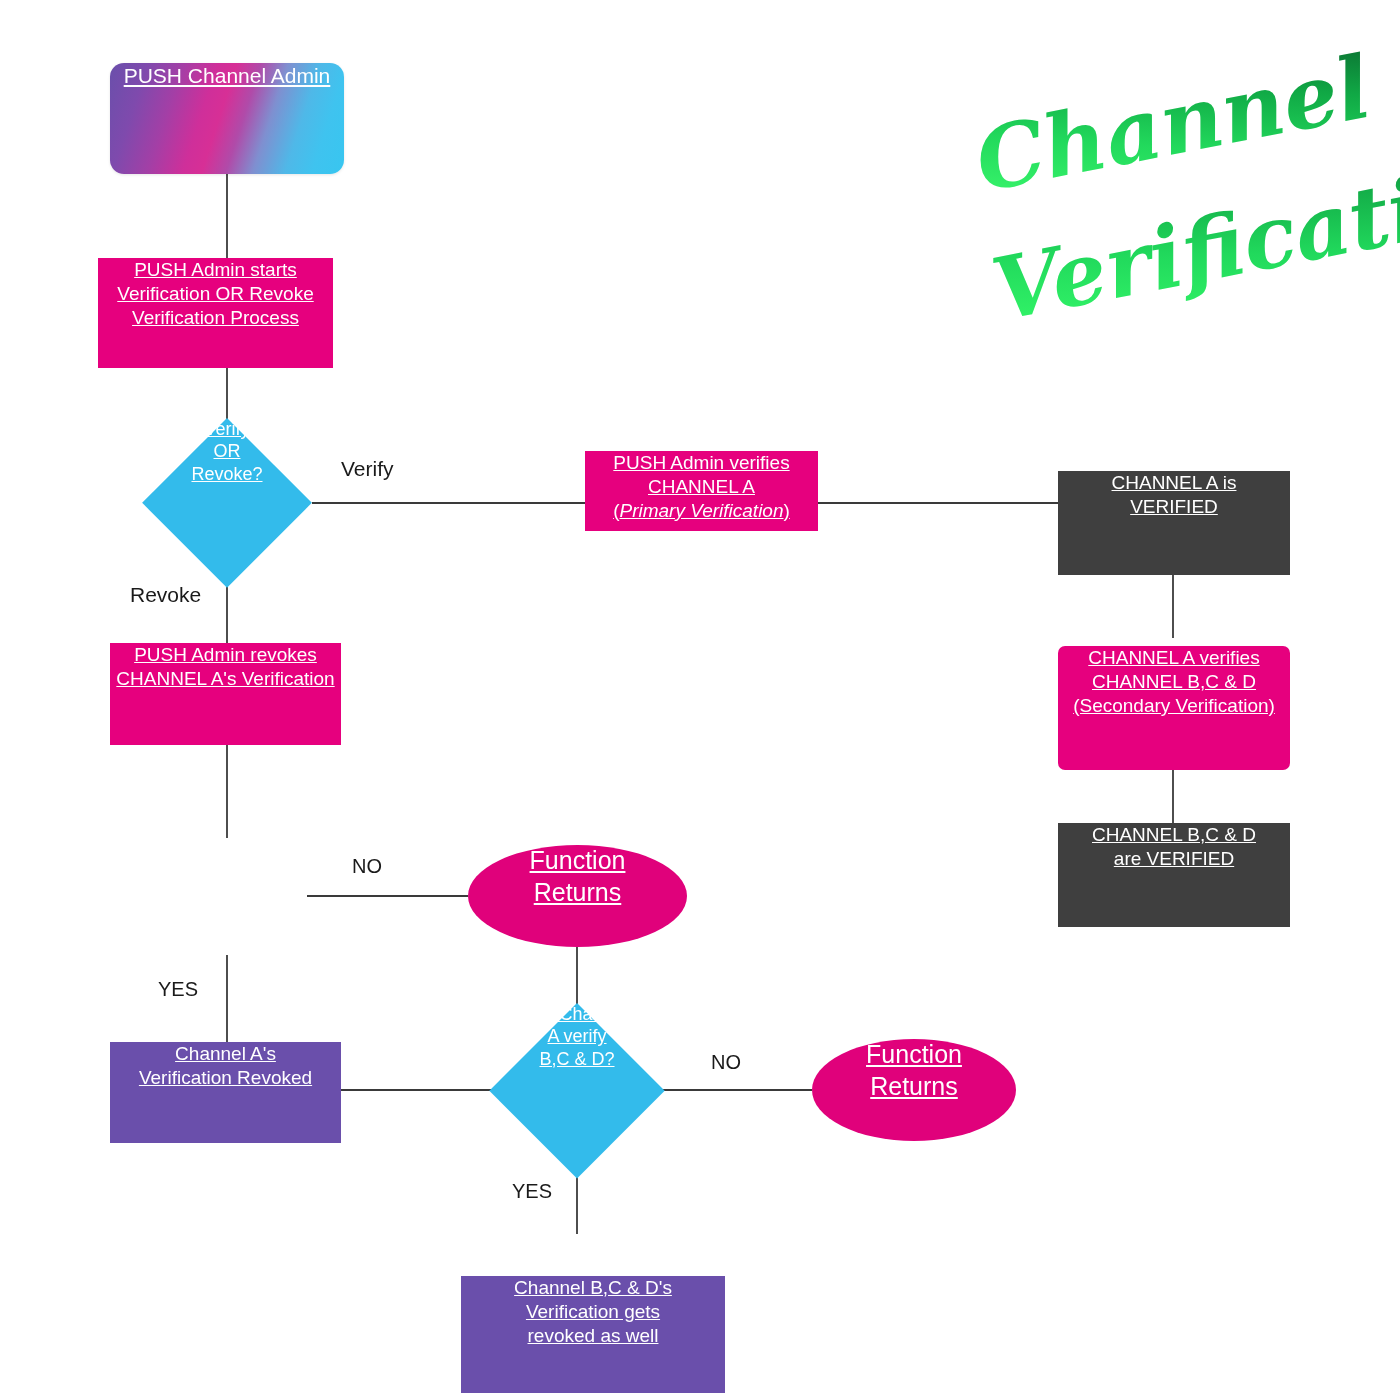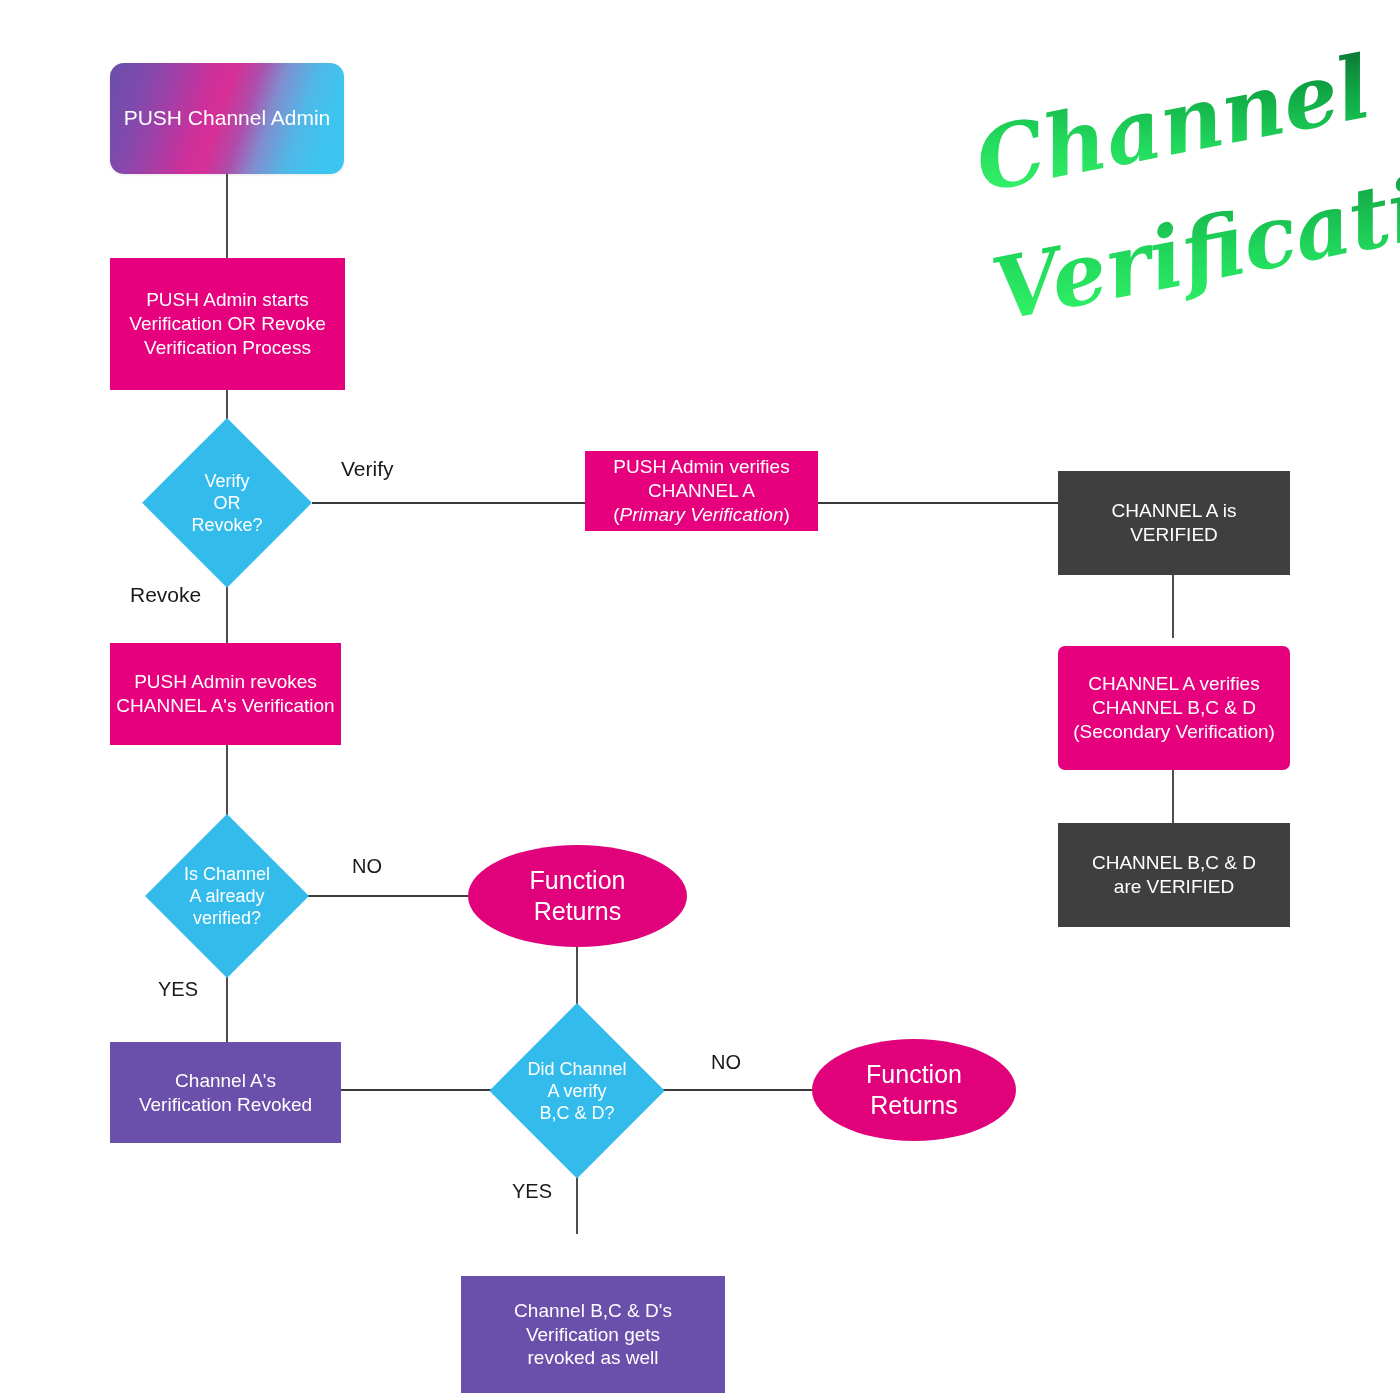--- a/index.html
+++ b/index.html
@@ -32,25 +32,25 @@
     width: 1400px;
     height: 1400px;
     pointer-events: none;
   }
 
   
   .node {
     position: absolute;
     box-sizing: border-box;
     display: flex;
-    align-items: center;
     justify-content: center;
     text-align: center;
     color: #ffffff;
     line-height: 1.26;
+    text-decoration: underline;
   }
   .node .txt {
     display: block;
     white-space: pre-line;
     padding: 0 6px;
   }
 
   
   .start-node {
     border-radius: 14px;
@@ -172,21 +172,21 @@
       <path d="M 657 1090 L 812 1090"></path>
 
       <path d="M 577 1152 L 577 1234"></path>
     </g>
   </svg>
 
   <div class="node start-node" style="left:110px; top:63px; width:234px; height:111px;">
     <span class="txt">PUSH Channel Admin</span>
   </div>
 
-  <div class="node process-pink" style="left:110px; top:258px; width:235px; height:132px;">
+  <div class="node process-pink" style="left:98px; top:258px; width:235px; height:110px;">
     <span class="txt">PUSH Admin starts
 Verification OR Revoke
 Verification Process</span>
   </div>
 
   <div class="node decision" style="left:142px; top:418px; width:170px; height:170px;">
     <span class="diamond-bg"></span>
     <span class="txt">Verify
 OR
 Revoke?</span>
@@ -210,26 +210,20 @@
   <div class="node terminal-dark" style="left:1058px; top:823px; width:232px; height:104px;">
     <span class="txt">CHANNEL B,C &amp; D
 are VERIFIED</span>
   </div>
 
   <div class="node process-pink" style="left:110px; top:643px; width:231px; height:102px;">
     <span class="txt">PUSH Admin revokes
 CHANNEL A's Verification</span>
   </div>
 
-  <div class="node decision" style="left:145px; top:814px; width:164px; height:164px;">
-    <span class="diamond-bg"></span>
-    <span class="txt">Is Channel
-A already
-verified?</span>
-  </div>
 
   <div class="node ellipse-pink" style="left:468px; top:845px; width:219px; height:102px;">
     <span class="txt">Function
 Returns</span>
   </div>
 
   <div class="node process-purple" style="left:110px; top:1042px; width:231px; height:101px;">
     <span class="txt">Channel A's
 Verification Revoked</span>
   </div>

